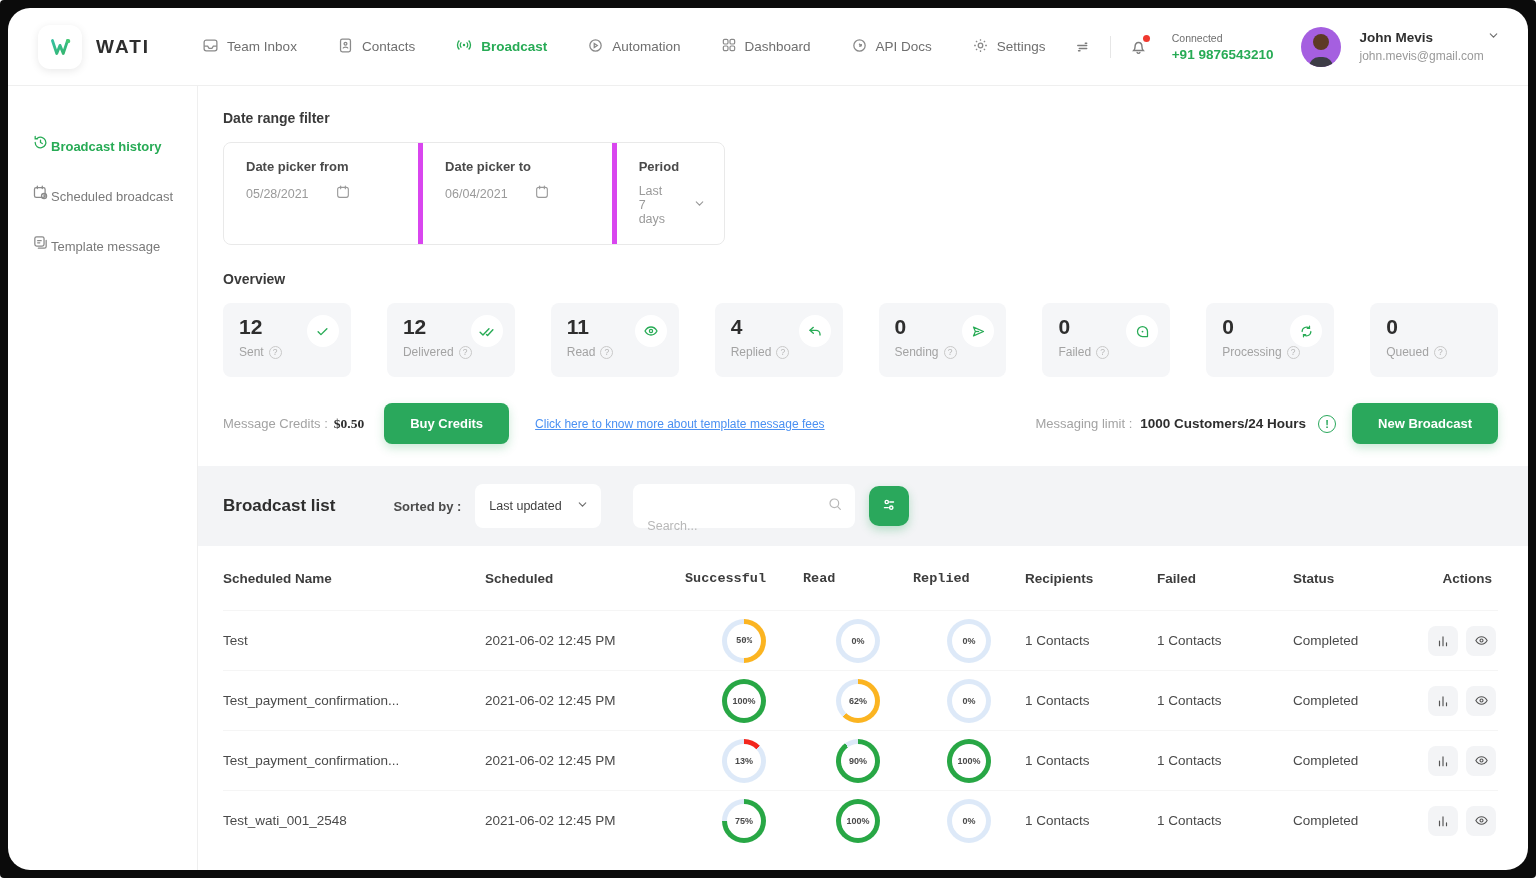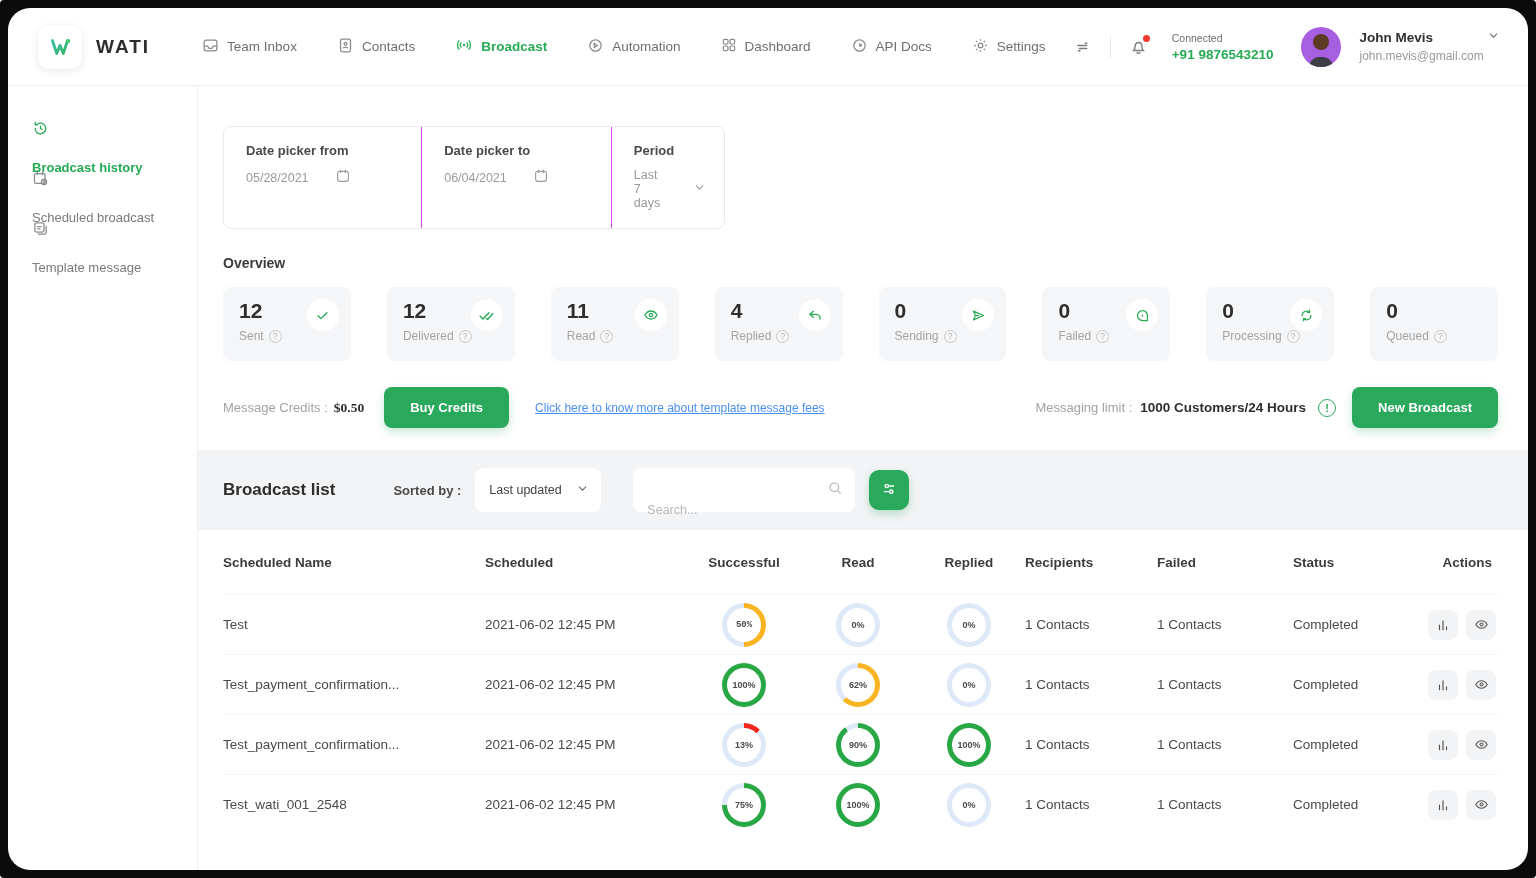--- a/index.html
+++ b/index.html
@@ -27,33 +27,33 @@
   .avatar { width:40px; height:40px; border-radius:50%; background:#a55fe0; position:relative; overflow:hidden; flex:none; }
   .avatar::before { content:""; position:absolute; top:7px; left:12px; width:16px; height:16px; border-radius:50%; background:#5d3a24; }
   .avatar::after { content:""; position:absolute; bottom:-4px; left:8px; width:24px; height:14px; border-radius:10px 10px 0 0; background:#3d3d46; }
   .user-block { line-height:1.35; }
   .user-name { font-size:13.5px; font-weight:bold; color:#2f2f2f; display:flex; align-items:center; gap:54px; }
   .user-email { font-size:12px; color:#9a9a9a; }
 
   
   .body-wrap { display:flex; height:calc(100% - 78px); }
   .sidebar { width:190px; border-right:1px solid #efefef; padding-top:34px; flex:none; }
-  .side-item { display:flex; align-items:flex-start; gap:20px; padding:0 0 0 24px; height:34px; margin-bottom:16px; font-size:13px; color:#7a7a7a; cursor:pointer;flex-direction:column; }
+  .side-item { display:flex; align-items:flex-end; gap:2px; padding:0 0 0 24px; height:34px; margin-bottom:16px; font-size:13px; color:#7a7a7a; cursor:pointer; }
   .side-item svg { stroke:#8a8a8a; flex:none; }
   .side-item.active { color:#27ab55; font-weight:bold; }
   .side-item.active svg { stroke:#27ab55; }
   .main { flex:1; overflow:hidden; }
   .main-pad { padding:24px 30px 0 25px; }
 
   .section-title { font-size:14px; font-weight:bold; color:#3a3a3a; }
 
   
   .filter-card { margin-top:16px; width:502px; border:1px solid #e9e9e9; border-radius:8px; display:flex; background:#fff; }
   .filter-col { padding:16px 18px 18px 22px; }
-  .filter-col + .filter-col { border-left:1px solid #d946ef;margin-left:44px; }
+  .filter-col + .filter-col { border-left:5px solid #d946ef;margin-left:44px; }
   .f-label { font-size:13px; font-weight:bold; color:#4a4a4a; margin-bottom:10px; }
   .f-value { font-size:12.5px; color:#9a9a9a; display:flex; align-items:center; gap:26px; cursor:pointer; }
   .f-value svg { stroke:#9a9a9a; }
   .fc-from { width:192px; } .fc-to { width:170px; } .fc-period { width:138px; }
 
   
   .overview-title { margin-top:26px; }
   .cards-row { display:flex; gap:36px; margin-top:16px; }
   .ov-card { flex:1; background:#f5f6f8; border-radius:8px; padding:12px 14px 12px 16px; position:relative; height:74px; }
   .ov-value { font-size:21px; font-weight:bold; color:#2e2e2e; }
@@ -82,21 +82,21 @@
   .sort-select svg { stroke:#6f6f6f; }
   .search-box { margin-left:32px; width:222px; height:44px; background:#fff; border-radius:8px; display:flex; align-items:center; padding:0 12px 0 14px; }
   .search-box input { border:none; outline:none; flex:1; font-size:12.5px; font-family:inherit; color:#444; background:transparent;margin-top:40px; }
   .search-box input::placeholder { color:#b8b8b8; }
   .filter-btn { margin-left:14px; width:40px; height:40px; border-radius:10px; background:#2aa85c; border:none; display:flex; align-items:center; justify-content:center; cursor:pointer; box-shadow:0 4px 10px rgba(42,168,92,.3); }
 
   
   .table-wrap { padding:0 30px 0 25px; }
   .t-grid { display:grid; grid-template-columns:262px 200px 118px 110px 112px 132px 136px 122px 1fr; align-items:center; }
   .t-head { height:64px; font-size:13.5px; font-weight:bold; color:#3d3d3d; }
-  .t-head .center { text-align:center; }
+  .t-head .center { text-align:left;font-family:Liberation Mono, monospace; }
   .t-head .right { text-align:right; padding-right:6px; }
   .t-row { height:60px; font-size:13.5px; color:#4a4a4a; border-top:1px solid #f5f5f5; }
   .t-row:first-of-type { border-top:none; }
   .cellc { display:flex; justify-content:center; }
   .cellr { display:flex; justify-content:flex-end; gap:8px; padding-right:2px; }
   .ring { width:44px; height:44px; border-radius:50%; display:flex; align-items:center; justify-content:center; }
   .ring-inner { width:34px; height:34px; border-radius:50%; background:#fff; display:flex; align-items:center; justify-content:center; font-size:9px; font-weight:bold; color:#4a4a4a; }
   .action-btn { width:30px; height:30px; border-radius:8px; background:#f3f4f6; border:none; display:flex; align-items:center; justify-content:center; cursor:pointer; color:#555; }
 </style>
 </head>
@@ -237,20 +237,21 @@
                 <rect x="4" y="4" width="13" height="13" rx="2.5"></rect>
                 <path d="M9 20h8.5a2.5 2.5 0 002.5-2.5V9"></path>
                 <path d="M8 9.5h5M8 12.5h3"></path>
               </svg></span>
         <span>Template message</span>
       </div>
     </div>
 
     <div class="main">
       <div class="main-pad">
+        <div class="section-title">Date range filter</div>
 
         <div class="filter-card">
           <div class="filter-col fc-from">
             <div class="f-label">Date picker from</div>
             <div class="f-value">
               <span>05/28/2021</span>
               <span><svg width="16" height="16" viewBox="0 0 24 24" fill="none" stroke-width="1.7" stroke-linecap="round" stroke="currentColor">
                       <rect x="4" y="5" width="16" height="15" rx="3"></rect>
                       <path d="M8.5 3v4M15.5 3v4"></path>
                     </svg></span>

